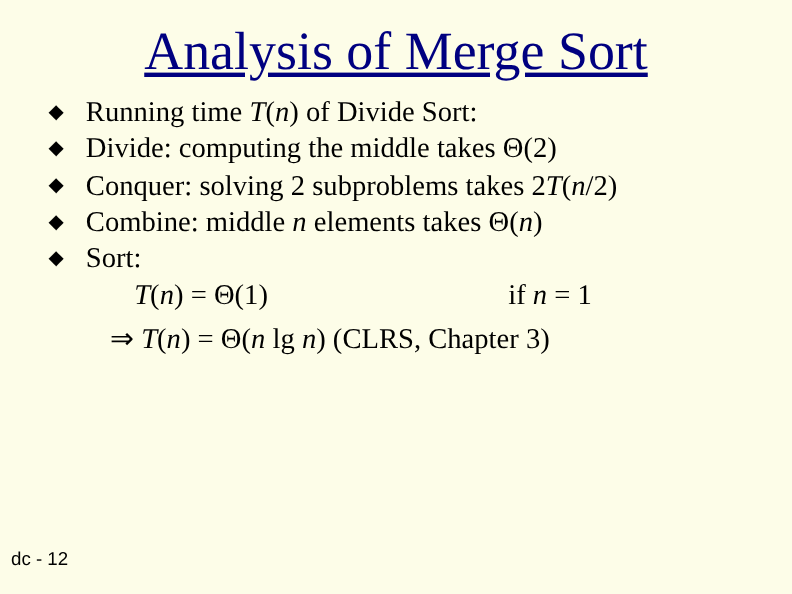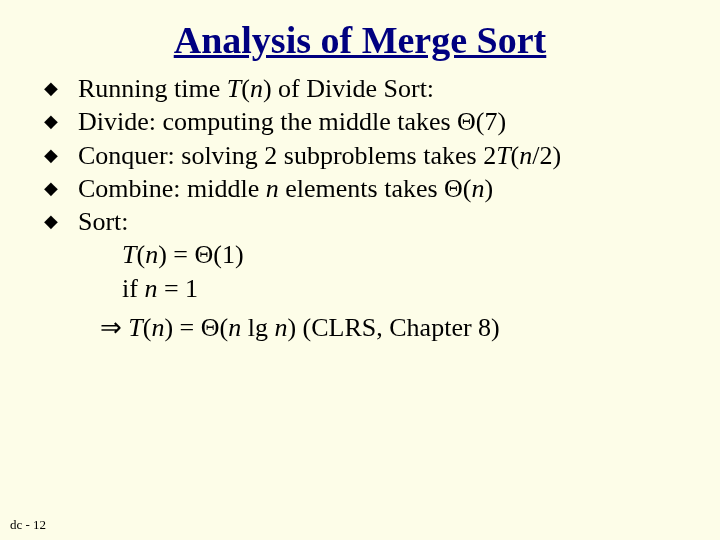--- a/index.html
+++ b/index.html
@@ -14,26 +14,26 @@
     position: relative;
   }
   .slide {
     width: 720px;
     height: 540px;
     position: relative;
     box-sizing: border-box;
   }
   .title {
     text-align: center;
-    font-size: 38px;
+    font-size: 49px;
     color: #000080;
     text-decoration: underline;
     padding-top: 18px;
     padding-bottom: 10px;
-    font-weight: bold;
+    font-weight: normal;
   }
   .body {
     font-size: 26px;
     color: #000;
     padding-left: 44px;
     padding-right: 30px;
     line-height: 1.28;
   }
   .bullet-row {
     display: flex;
@@ -52,35 +52,35 @@
     flex: 1;
   }
   .ital { font-style: italic; }
   .eqblock {
     padding-left: 78px;
     font-size: 26px;
     line-height: 1.28;
   }
   .eqrow {
     display: flex;
-    flex-direction: column;
+    flex-direction: row;
   }
   .eqleft { width: 340px; }
   .eqright { }
   .conclusion {
     padding-left: 56px;
     padding-top: 6px;
     font-size: 26px;
   }
   .footer {
     position: absolute;
     left: 10px;
-    bottom: 7px;
-    font-size: 13px;
-    font-family: Liberation Serif, serif;
+    bottom: 21px;
+    font-size: 17px;
+    font-family: Liberation Sans, sans-serif;
     color: #000;
   }
 </style>
 </head>
 <body>
 
 <div class="slide">
 
   <div class="title">Analysis of Merge Sort</div>
 
@@ -88,21 +88,21 @@
 
     <div class="bullet-row">
       <div class="bullet">◆</div>
       <div class="btxt">
         <span>Running time </span><span class="ital">T</span><span>(</span><span class="ital">n</span><span>)</span><span> of Divide Sort:</span>
       </div>
     </div>
 
     <div class="bullet-row">
       <div class="bullet">◆</div>
-      <div class="btxt">Divide: computing the middle takes Θ(7)</div>
+      <div class="btxt">Divide: computing the middle takes Θ(2)</div>
     </div>
 
     <div class="bullet-row">
       <div class="bullet">◆</div>
       <div class="btxt">
         <span>Conquer: solving 2 subproblems takes 2</span><span class="ital">T</span><span>(</span><span class="ital">n</span><span>/2)</span>
       </div>
     </div>
 
     <div class="bullet-row">
@@ -124,20 +124,20 @@
         </div>
         <div class="eqright">
           <span>if </span><span class="ital">n</span><span> = 1</span>
         </div>
       </div>
       <div class="eqrow">
       </div>
     </div>
 
     <div class="conclusion">
-      <span>⇒ </span><span class="ital">T</span><span>(</span><span class="ital">n</span><span>) = Θ(</span><span class="ital">n</span><span> lg </span><span class="ital">n</span><span>)  (CLRS, Chapter 8)</span>
+      <span>⇒ </span><span class="ital">T</span><span>(</span><span class="ital">n</span><span>) = Θ(</span><span class="ital">n</span><span> lg </span><span class="ital">n</span><span>)  (CLRS, Chapter 3)</span>
     </div>
 
   </div>
 
   <div class="footer">dc - 12</div>
 
 </div>
 
 </body></html>

